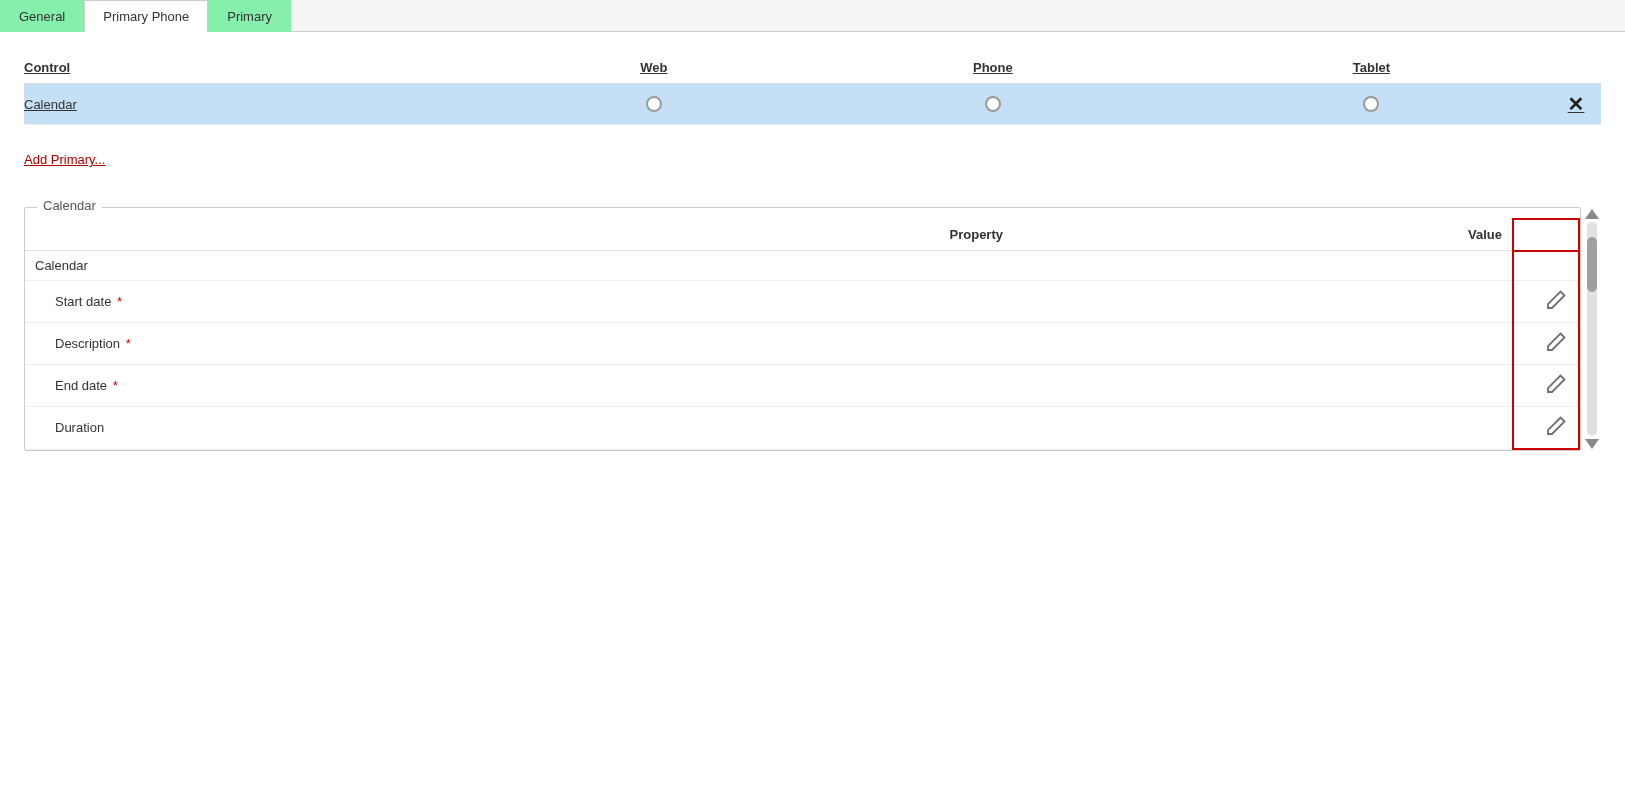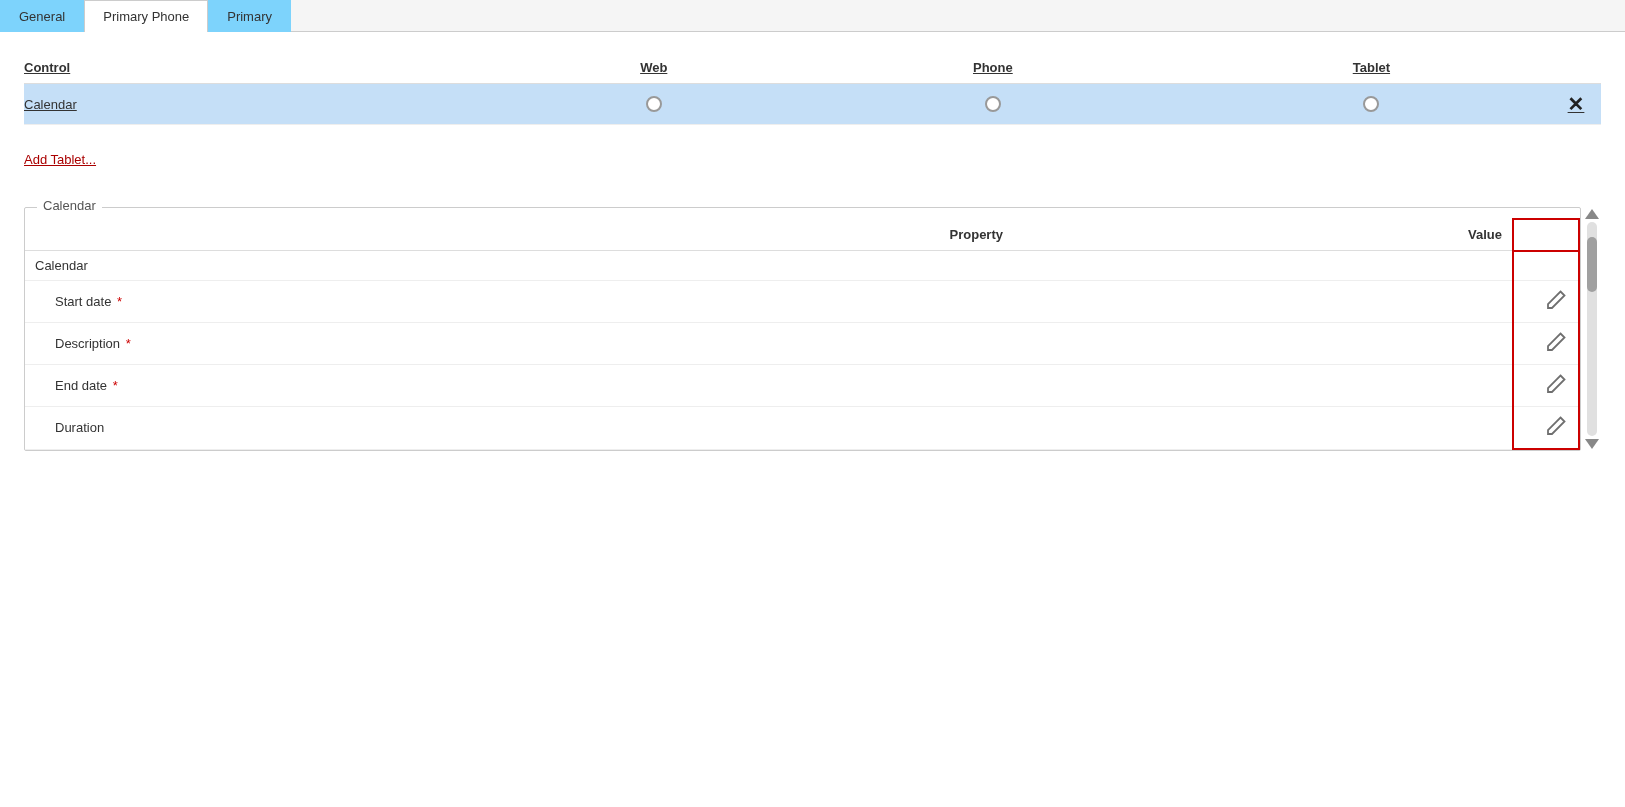--- a/index.html
+++ b/index.html
@@ -17,21 +17,21 @@
       background: #f5f5f5;
     }
     .tab {
       padding: 8px 18px;
       cursor: pointer;
       border: 1px solid transparent;
       border-bottom: none;
       margin-bottom: -1px;
       font-size: 13px;
       color: #333;
-      background: #7dd3fc;
+      background: #86efac;
     }
     .tab.active {
       background: #fff;
       border-color: #ccc;
       border-bottom-color: #fff;
       font-weight: normal;
     }
 
     
     .content {
@@ -217,21 +217,21 @@
             <span class="radio-outer unchecked"></span>
           </td>
           <td style="text-align:center;">
             <span class="close-x">✕</span>
           </td>
         </tr>
       </tbody>
     </table>
 
     
-    <a class="add-control-link">Add Tablet...</a>
+    <a class="add-control-link">Add Primary...</a>
 
     
     <div style="position: relative; margin-top: 40px; margin-right: 20px;">
       <div class="calendar-section">
         <span class="calendar-section-legend">Calendar</span>
 
         <table class="props-table">
           <thead>
             <tr>
               <th>Property</th>

